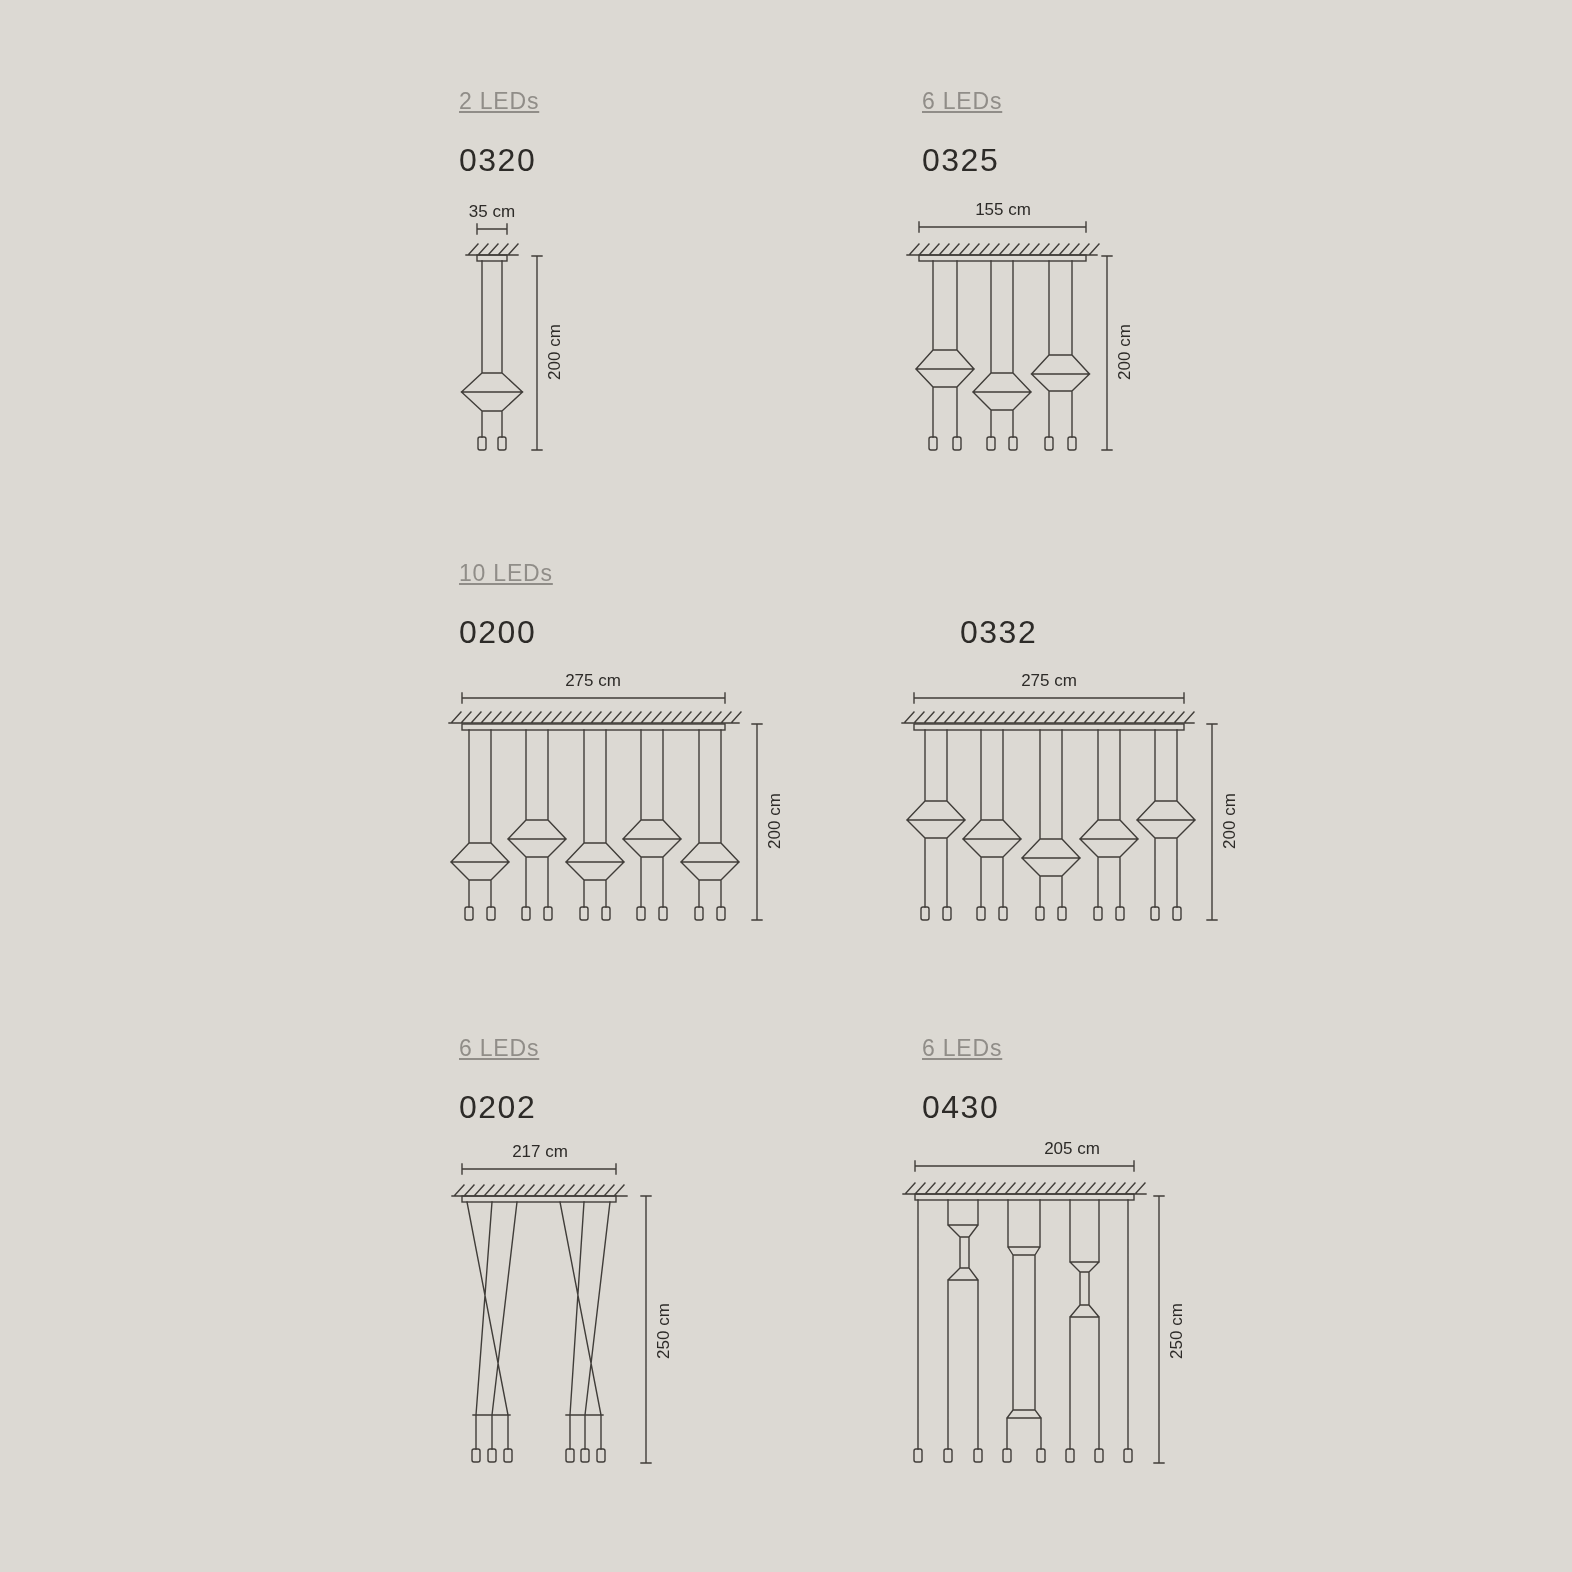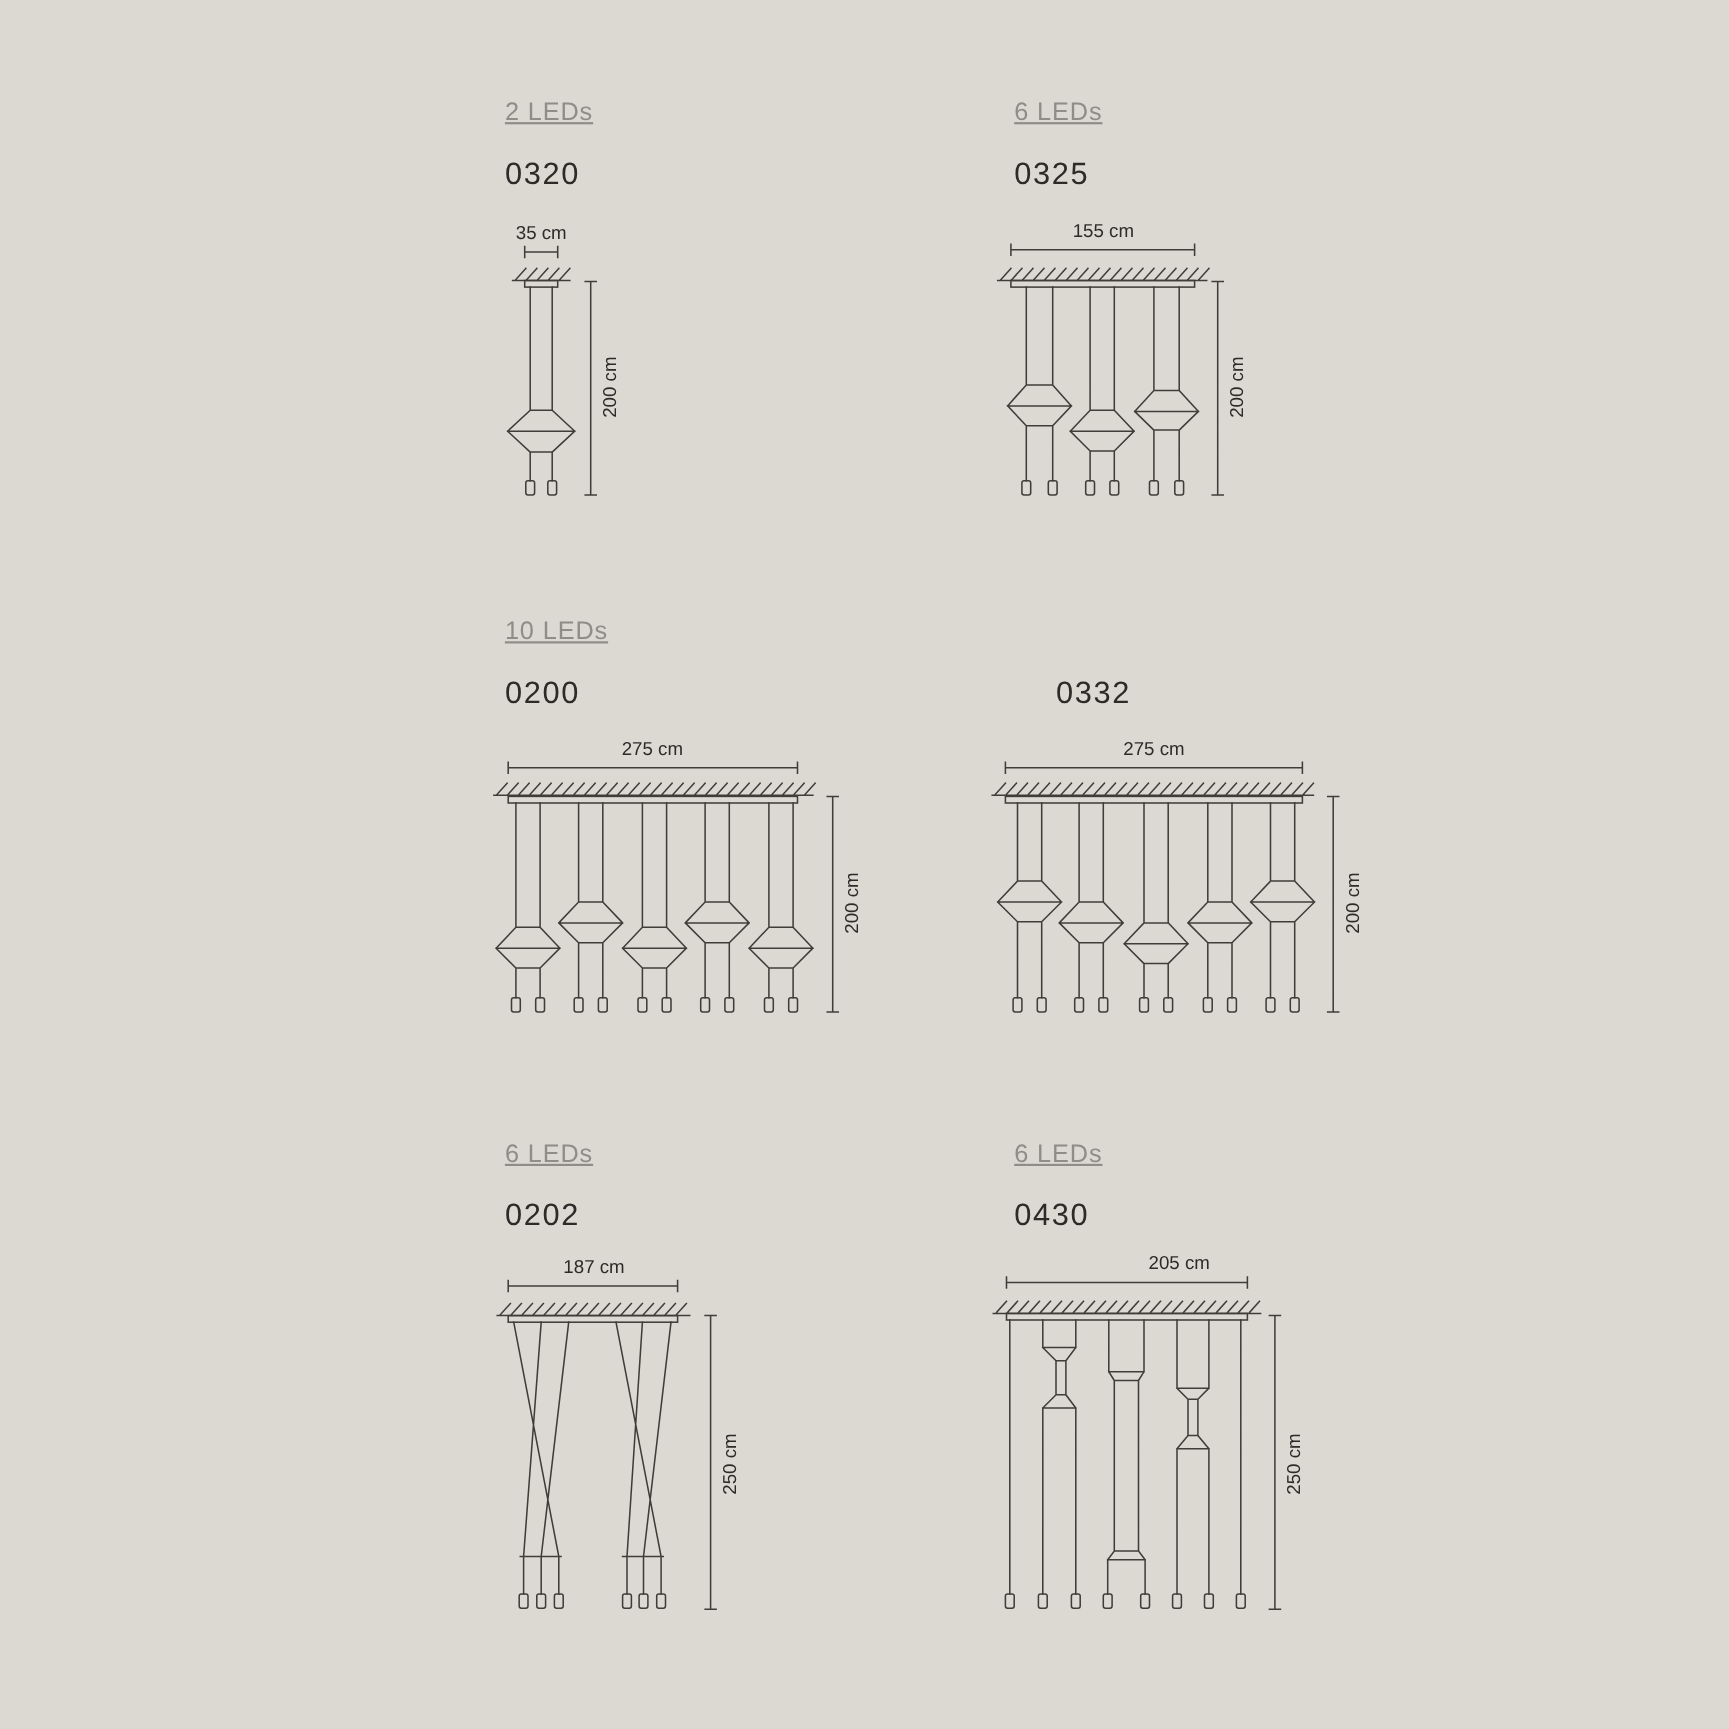--- a/index.html
+++ b/index.html
@@ -8,21 +8,21 @@
     background:#dcd9d3;
     font-family:"Liberation Sans", sans-serif;
     position:relative;overflow:hidden;
   }
   #canvas{position:absolute;inset:0;width:1572px;height:1572px;}
   #art{position:absolute;left:0;top:0;}
   #art path{fill:none;stroke:#403d39;stroke-width:1.4;stroke-linecap:square;}
   #art rect{fill:none;stroke:#403d39;stroke-width:1.4;}
   .label{position:absolute;white-space:nowrap;}
   .leds{font-size:23px;color:#908d88;letter-spacing:0.8px;text-decoration:underline;}
-  .model{font-size:28px;color:#2d2b28;letter-spacing:1.5px;text-align:center;}
+  .model{font-size:32px;color:#2d2b28;letter-spacing:1.5px;text-align:center;}
   .dim{font-size:17px;color:#2d2b28;transform:translate(-50%,-50%);}
   .dim.rot{transform:translate(-50%,-50%) rotate(-90deg);}
 </style>
 </head>
 <body>
 
 <div id="canvas">
 
   <svg id="art" width="1572" height="1572" viewBox="0 0 1572 1572">
       <g>
@@ -107,21 +107,21 @@
   <div class="label model" style="left:459px;top:614px">0200</div>
   <div class="label dim" style="left:593px;top:681px">275 cm</div>
   <div class="label dim rot" style="left:775px;top:821px">200 cm</div>
 
   <div class="label model" style="left:960px;top:614px">0332</div>
   <div class="label dim" style="left:1049px;top:681px">275 cm</div>
   <div class="label dim rot" style="left:1230px;top:821px">200 cm</div>
 
   <div class="label leds" style="left:459px;top:1035px">6 LEDs</div>
   <div class="label model" style="left:459px;top:1089px">0202</div>
-  <div class="label dim" style="left:540px;top:1152px">187 cm</div>
+  <div class="label dim" style="left:540px;top:1152px">217 cm</div>
   <div class="label dim rot" style="left:664px;top:1331px">250 cm</div>
 
   <div class="label leds" style="left:922px;top:1035px">6 LEDs</div>
   <div class="label model" style="left:922px;top:1089px">0430</div>
   <div class="label dim" style="left:1072px;top:1149px">205 cm</div>
   <div class="label dim rot" style="left:1177px;top:1331px">250 cm</div>
 
 </div>
 
 </body></html>

